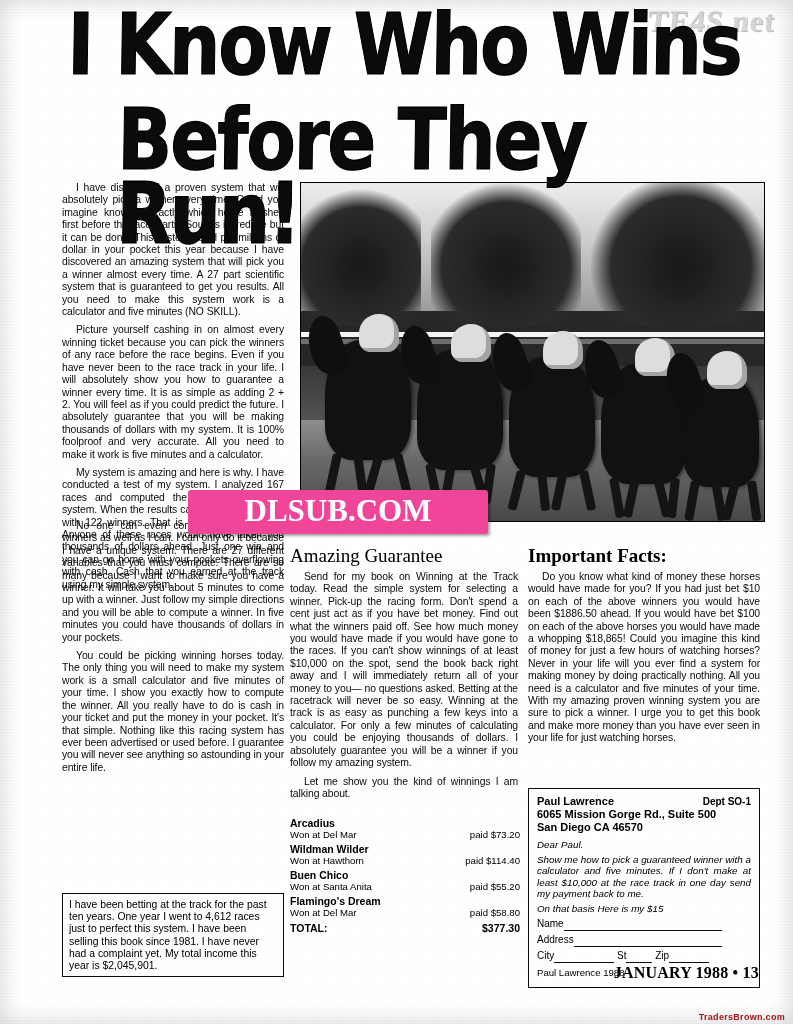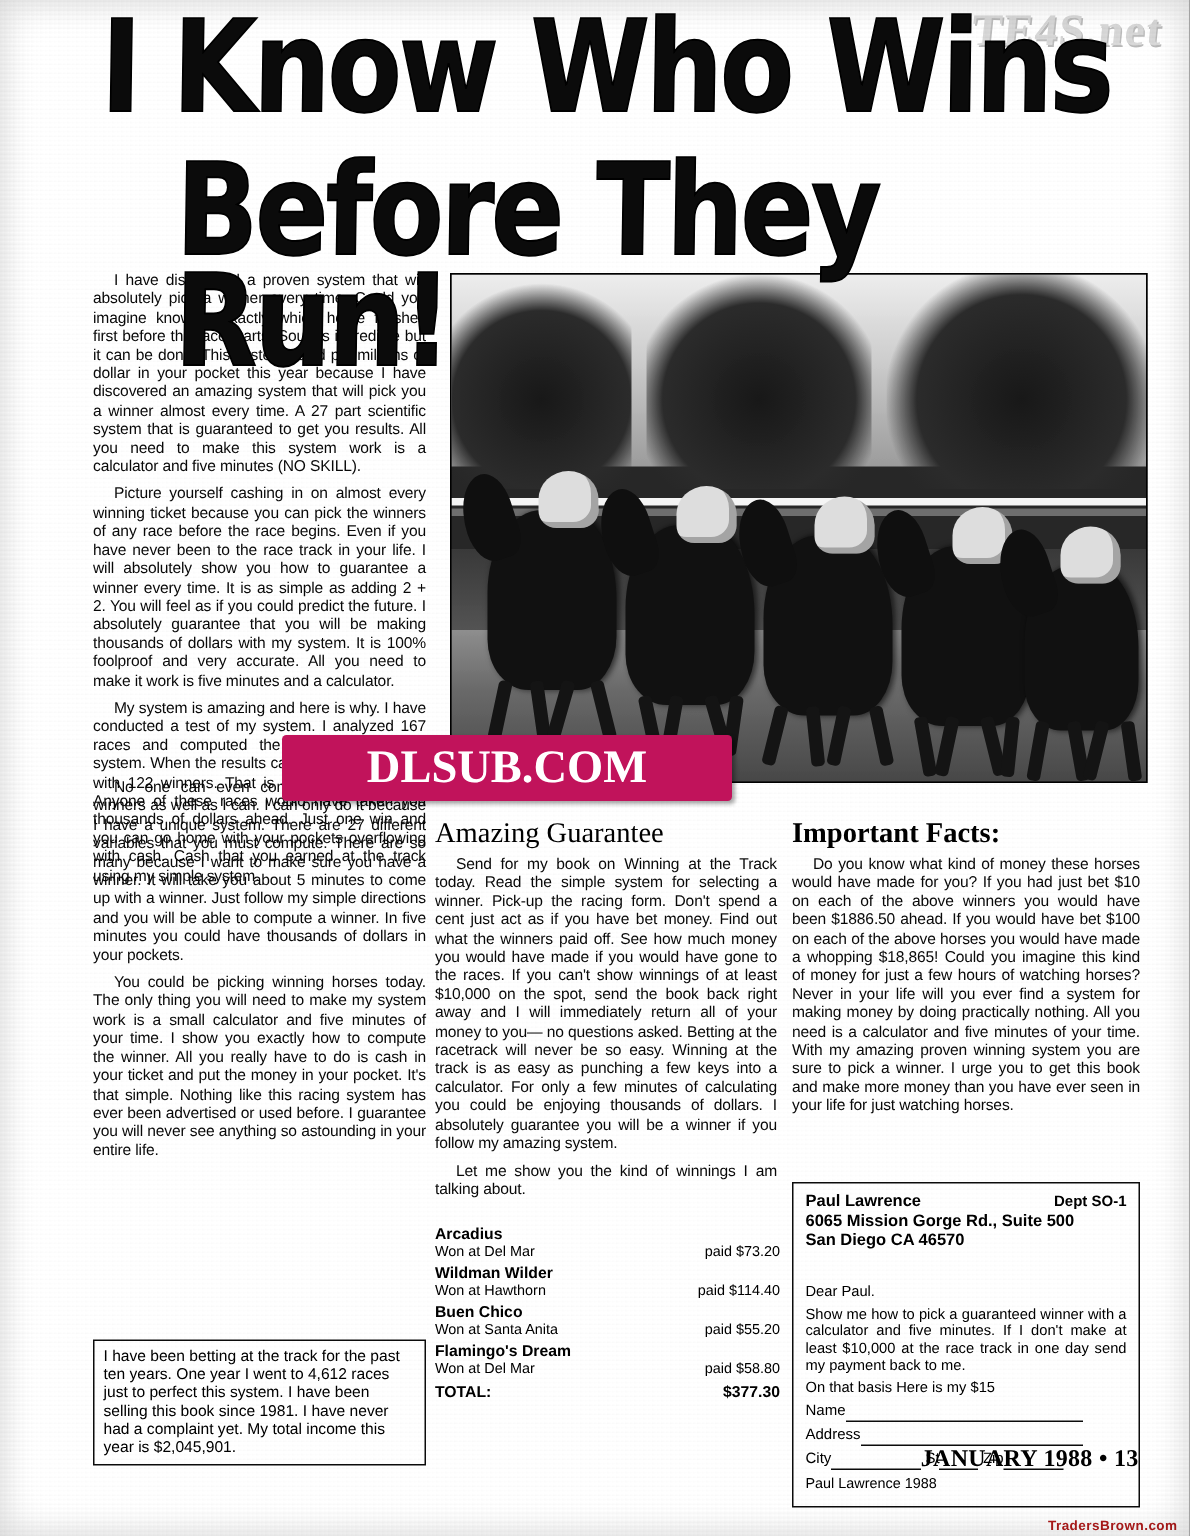--- a/index.html
+++ b/index.html
@@ -49,21 +49,21 @@
   }
   .wm-center {
     position: absolute;
     top: 490px; left: 188px;
     width: 300px;
     text-align: center;
     font-family: "Liberation Serif", serif;
     font-weight: bold;
     font-size: 31px;
     color: #ffffff;
-    background: #be185d;
+    background: #ec4899;
     padding: 3px 2px 5px;
     letter-spacing: 0px;
     border-radius: 3px;
     box-shadow: 2px 2px 3px rgba(0,0,0,.35);
     z-index: 6;
   }
   .wm-bottom {
     position: absolute;
     right: 8px; bottom: 2px;
     font-size: 9px;
@@ -225,21 +225,21 @@
   .coupon {
     position: absolute;
     left: 528px; top: 788px; width: 232px;
     border: 1px solid #111;
     padding: 6px 8px 8px;
     font-size: 10px;
     line-height: 12px;
   }
   .coupon .addr { font-weight: bold; font-size: 11px; line-height: 13px; }
   .coupon .addr .dept { float: right; font-weight: bold; font-size: 10px; }
-  .coupon .body { margin-top: 22px; text-align: justify; }
+  .coupon .body { margin-top: 5px; text-align: justify; font-style: italic; }
   .coupon .body p { margin: 0 0 3px; text-indent: 0; font-size: 9.8px; line-height: 11.6px;}
   .coupon .indent { text-indent: 14px; }
   .fld { display:block; margin-top: 3px; font-size: 10px; white-space: nowrap; }
   .fld u { text-decoration: none; border-bottom: 1px solid #111; display:inline-block; }
   .sig { margin-top: 4px; font-size: 9.6px; }
 
   .footer {
     position: absolute;
     right: 34px; bottom: 42px;
     font-family: "Liberation Serif", serif;

